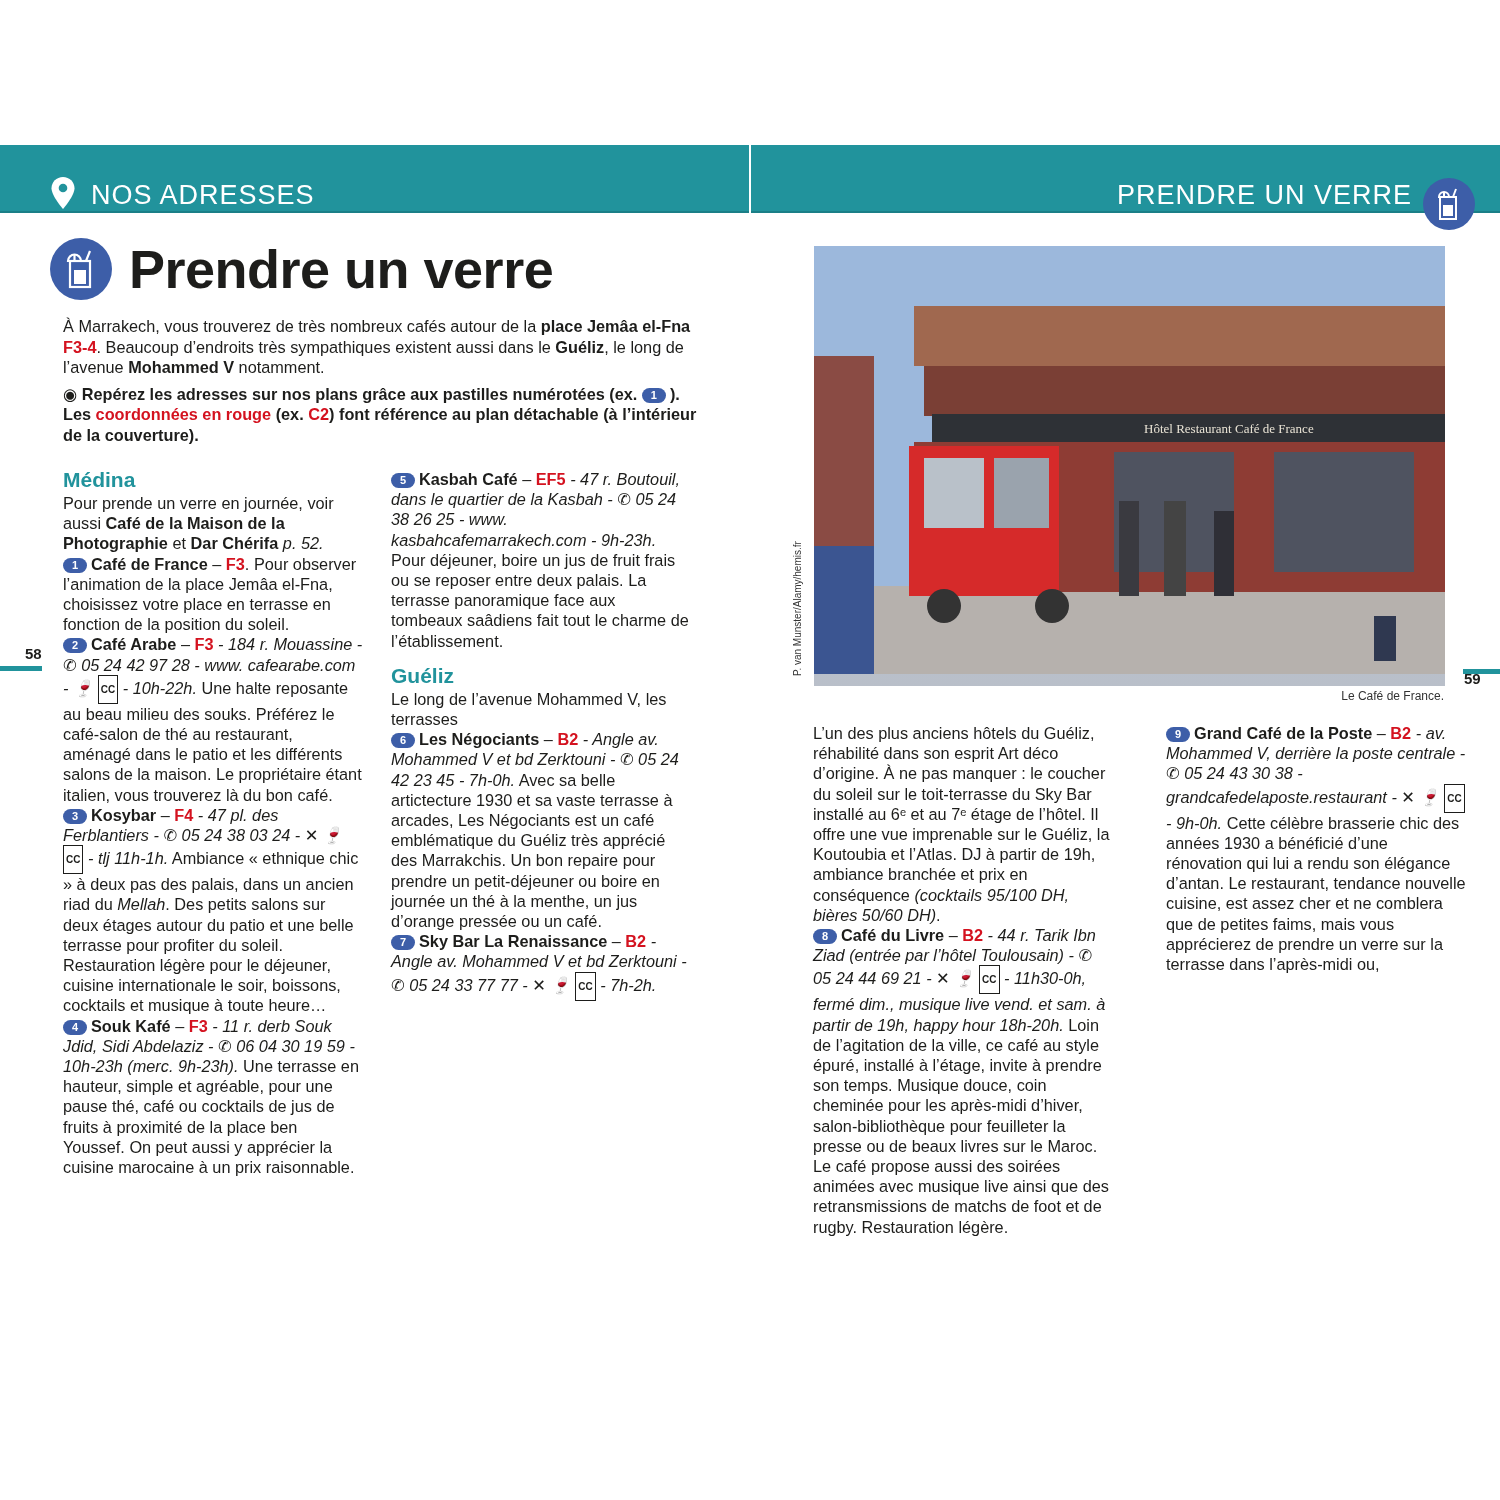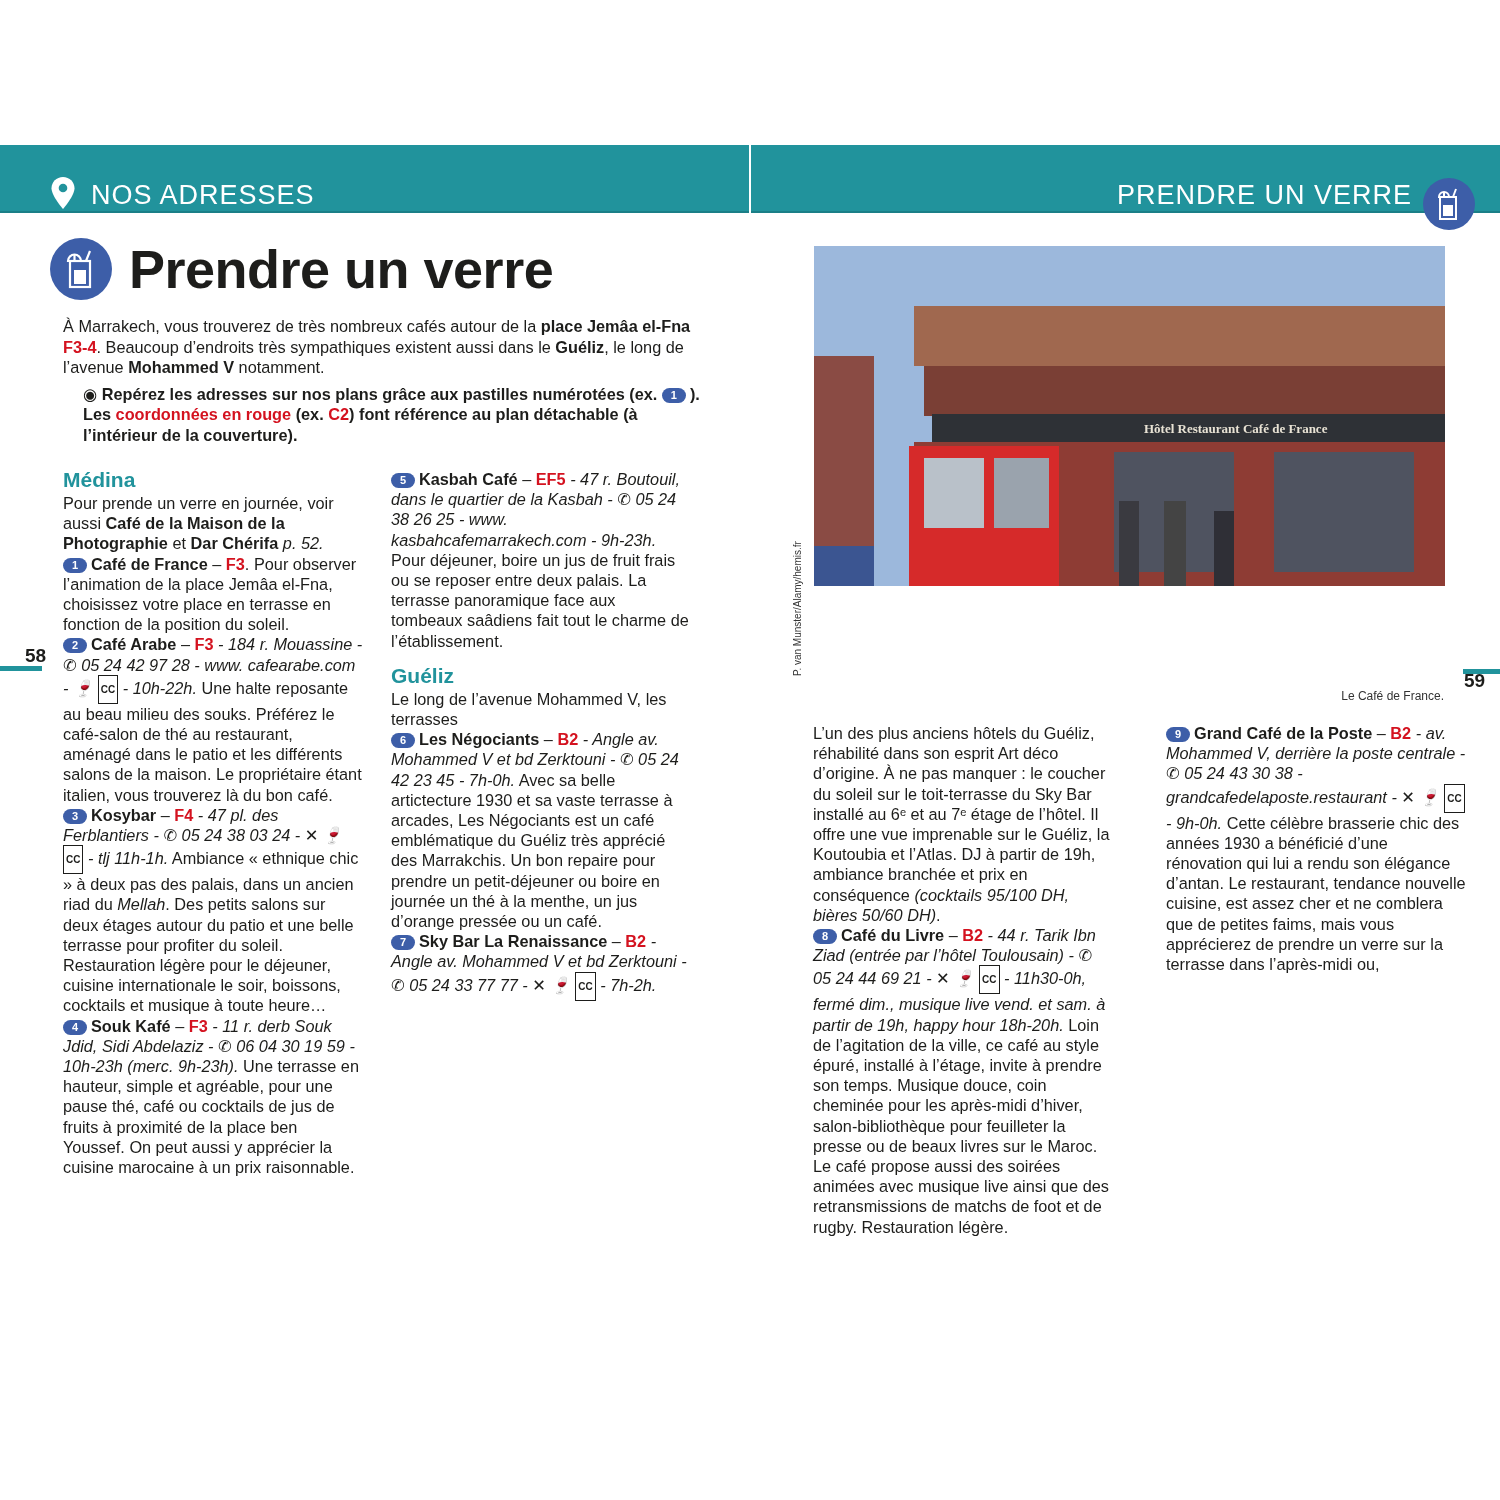--- a/index.html
+++ b/index.html
@@ -13,42 +13,42 @@
   .band-label { position: absolute; top: 180px; color: #ffffff; font-size: 27px; letter-spacing: 1px; }
   .band-label.left { left: 91px; }
   .band-label.right { right: 88px; }
   .pin { position: absolute; left: 50px; top: 176px; width: 26px; height: 34px; }
   .circle-icon { position: absolute; border-radius: 50%; background: #3d5ea8; }
   .circle-icon.big { left: 50px; top: 238px; width: 62px; height: 62px; }
   .circle-icon.small { left: 1423px; top: 178px; width: 52px; height: 52px; }
   .page-title { position: absolute; left: 129px; top: 238px; font-size: 54px; font-weight: bold; letter-spacing: -0.5px; }
   .intro { position: absolute; left: 63px; top: 316px; width: 640px; font-size: 16.3px; line-height: 20.5px; }
   .intro p { margin: 0 0 6px 0; }
-  .intro .hint { font-weight: bold; margin-left: 20px; }
+  .intro .hint { font-weight: bold; }
   .red { color: #d4121f; font-weight: bold; }
   .col { position: absolute; width: 300px; font-size: 16.3px; line-height: 20.2px; }
   .col1 { left: 63px; top: 467px; }
   .col2 { left: 391px; top: 469px; }
   .col3 { left: 813px; top: 723px; }
   .col4 { left: 1144px; top: 723px; margin-left: 22px; }
   .col p { margin: 0; }
   .h2 { color: #21939c; font-weight: bold; font-size: 21px; line-height: 26px; margin: 0 0 0 0; }
   .col2 .h2 { margin-top: 12px; }
   .num { display: inline-block; width: 24px; height: 15px; border-radius: 8px; background: #3d5ea8; color: #fff; font-size: 11px; line-height: 15px; text-align: center; font-weight: bold; vertical-align: 1px; margin-right: 4px; }
   .name { font-weight: bold; }
   .i { font-style: italic; }
   .b { font-weight: bold; }
   .cc { display: inline-block; border: 1.5px solid #1d1d1b; font-size: 10px; line-height: 11px; padding: 8px 2px; font-weight: bold; vertical-align: 1px; }
-  .pagenum { position: absolute; font-weight: bold; font-size: 19px; }
+  .pagenum { position: absolute; font-weight: bold; font-size: 15px; }
   .pagenum.l { left: 25px; top: 645px; }
   .pagenum.r { left: 1464px; top: 648px; margin-top: 22px; }
   .pagebar { position: absolute; height: 5px; background: #21939c; }
   .pagebar.l { left: 0; top: 666px; width: 42px; }
   .pagebar.r { left: 1463px; top: 669px; width: 37px; }
-  .photo { position: absolute; left: 814px; top: 246px; width: 631px; height: 340px; overflow: hidden; background: linear-gradient(#8fb0d8 0%, #b7c9e0 22%, #b9bfc9 100%); font-weight: bold; }
+  .photo { position: absolute; left: 814px; top: 246px; width: 631px; height: 440px; overflow: hidden; background: linear-gradient(#8fb0d8 0%, #b7c9e0 22%, #b9bfc9 100%); }
   .credit { position: absolute; left: 792px; top: 676px; transform: rotate(-90deg); transform-origin: left top; font-size: 10px; color: #333; white-space: nowrap; }
   .caption { position: absolute; right: 56px; top: 689px; font-size: 12px; color: #333; }
 </style>
 </head>
 <body>
 
 <div class="band left"></div>
 <div class="band right"></div>
 
 <svg class="pin" viewBox="0 0 26 34">

